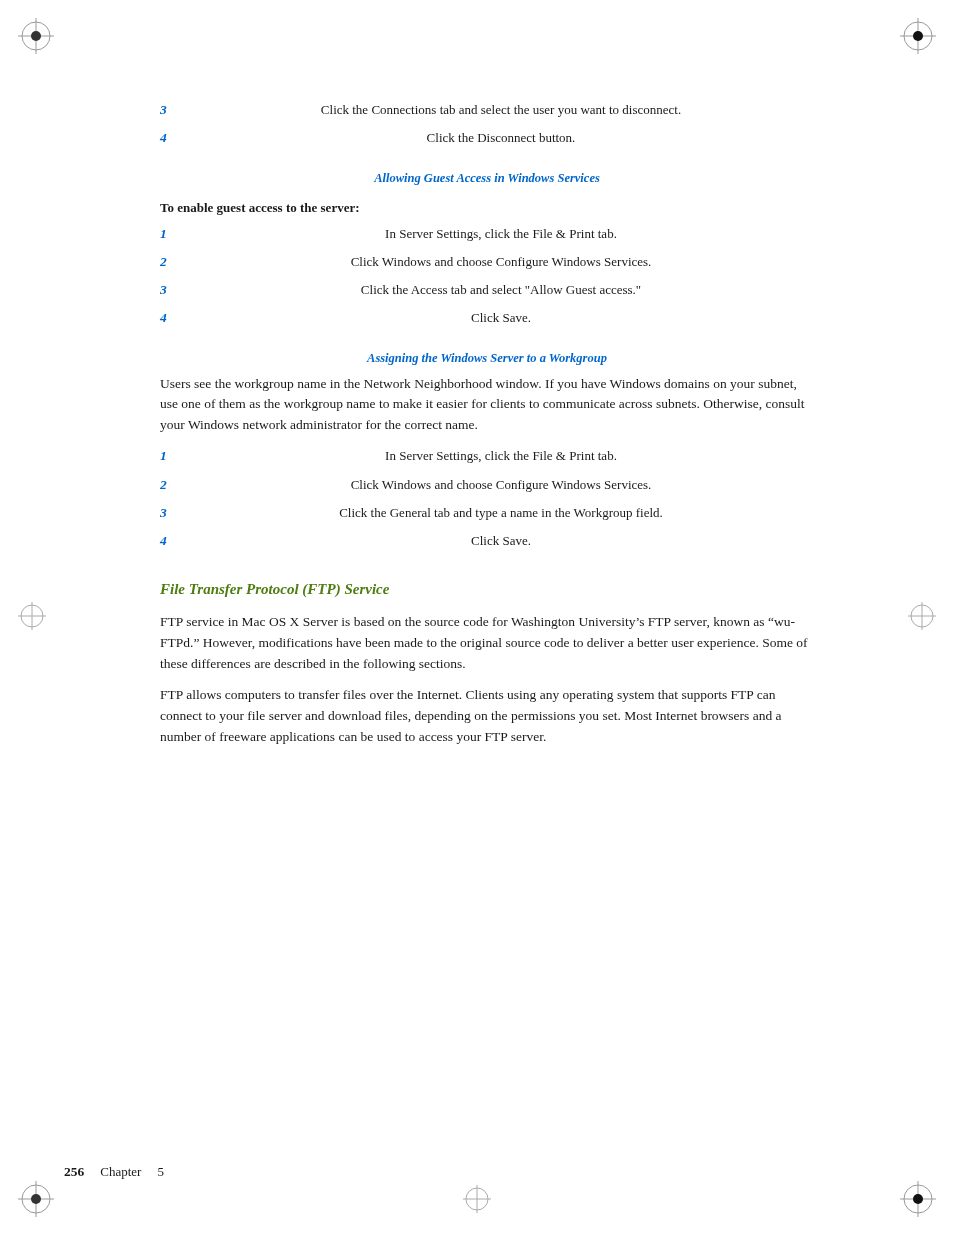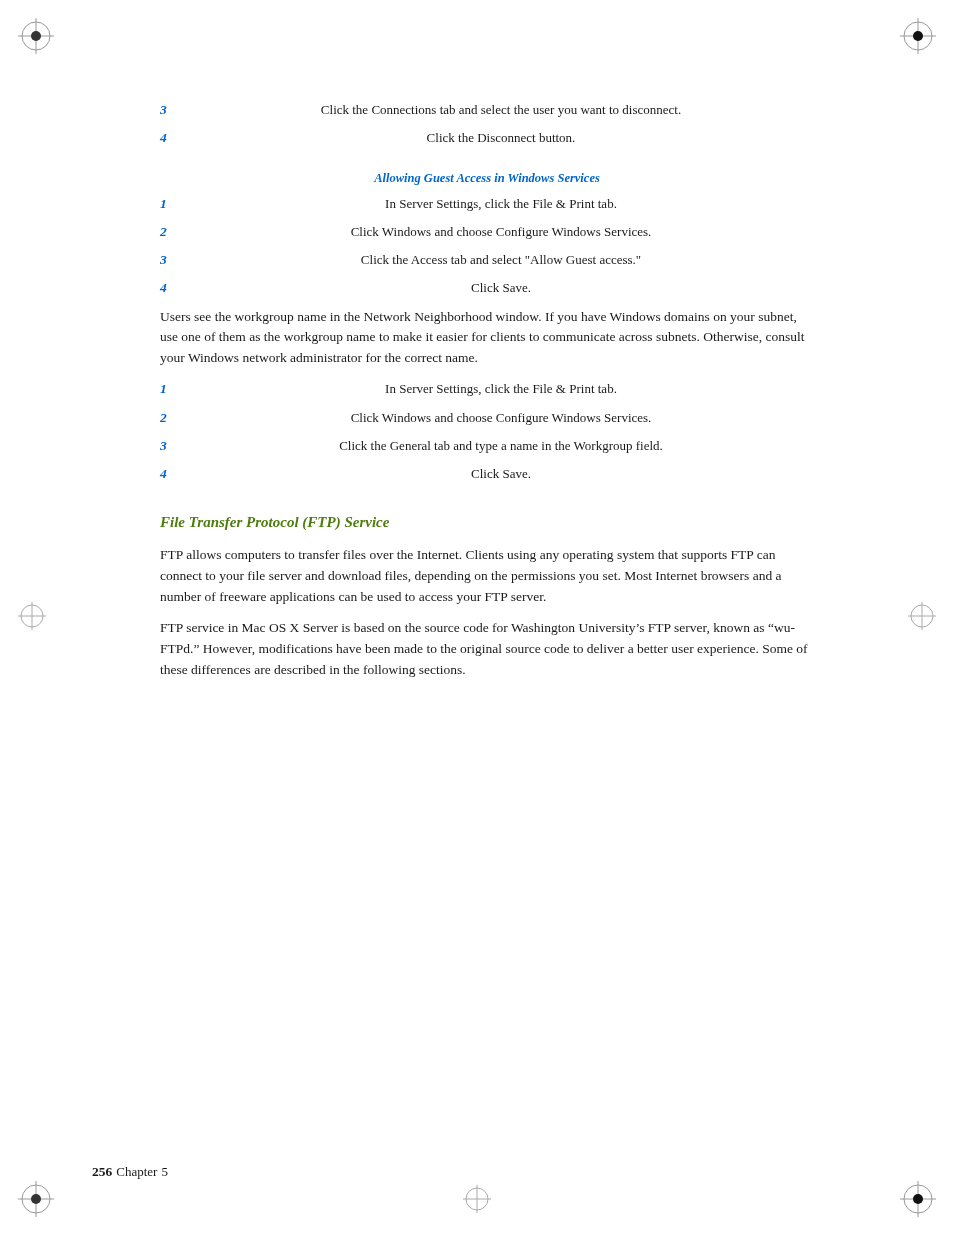--- a/index.html
+++ b/index.html
@@ -120,24 +120,24 @@
       font-size: 15px;
       font-weight: bold;
       font-style: italic;
       margin-top: 30px;
       margin-bottom: 14px;
     }
 
     .footer {
       position: absolute;
       bottom: 55px;
-      left: 92px;
+      left: 64px;
       display: flex;
       align-items: baseline;
-      gap: 4px;
+      gap: 16px;
     }
 
     .footer-page {
       font-weight: bold;
       font-size: 13.5px;
     }
 
     .footer-chapter {
       font-size: 13px;
     }
@@ -215,20 +215,21 @@
         <span class="step-text">Click the Connections tab and select the user you want to disconnect.</span>
       </div>
       <div class="step-item">
         <span class="step-number">4</span>
         <span class="step-text">Click the Disconnect button.</span>
       </div>
     </div>
 
     <div>
       <div class="section-heading">Allowing Guest Access in Windows Services</div>
+      <p class="bold-heading">To enable guest access to the server:</p>
       <div>
         <div class="step-item">
           <span class="step-number">1</span>
           <span class="step-text">In Server Settings, click the File &amp; Print tab.</span>
         </div>
         <div class="step-item">
           <span class="step-number">2</span>
           <span class="step-text">Click Windows and choose Configure Windows Services.</span>
         </div>
         <div class="step-item">
@@ -236,20 +237,21 @@
           <span class="step-text">Click the Access tab and select "Allow Guest access."</span>
         </div>
         <div class="step-item">
           <span class="step-number">4</span>
           <span class="step-text">Click Save.</span>
         </div>
       </div>
     </div>
 
     <div>
+      <div class="section-heading">Assigning the Windows Server to a Workgroup</div>
       <p class="body-text">Users see the workgroup name in the Network Neighborhood window. If you have Windows domains on your subnet, use one of them as the workgroup name to make it easier for clients to communicate across subnets. Otherwise, consult your Windows network administrator for the correct name.</p>
       <div>
         <div class="step-item">
           <span class="step-number">1</span>
           <span class="step-text">In Server Settings, click the File &amp; Print tab.</span>
         </div>
         <div class="step-item">
           <span class="step-number">2</span>
           <span class="step-text">Click Windows and choose Configure Windows Services.</span>
         </div>
@@ -259,22 +261,22 @@
         </div>
         <div class="step-item">
           <span class="step-number">4</span>
           <span class="step-text">Click Save.</span>
         </div>
       </div>
     </div>
 
     <div>
       <div class="major-heading">File Transfer Protocol (FTP) Service</div>
+      <p class="body-text">FTP service in Mac OS X Server is based on the source code for Washington University’s FTP server, known as “wu-FTPd.” However, modifications have been made to the original source code to deliver a better user experience. Some of these differences are described in the following sections.</p>
       <p class="body-text">FTP allows computers to transfer files over the Internet. Clients using any operating system that supports FTP can connect to your file server and download files, depending on the permissions you set. Most Internet browsers and a number of freeware applications can be used to access your FTP server.</p>
-      <p class="body-text">FTP service in Mac OS X Server is based on the source code for Washington University’s FTP server, known as “wu-FTPd.” However, modifications have been made to the original source code to deliver a better user experience. Some of these differences are described in the following sections.</p>
     </div>
 
   </div>
 
   <div class="footer">
     <span class="footer-page">256</span>
     <span class="footer-chapter">Chapter</span>
     <span class="footer-chapter">5</span>
   </div>
 

